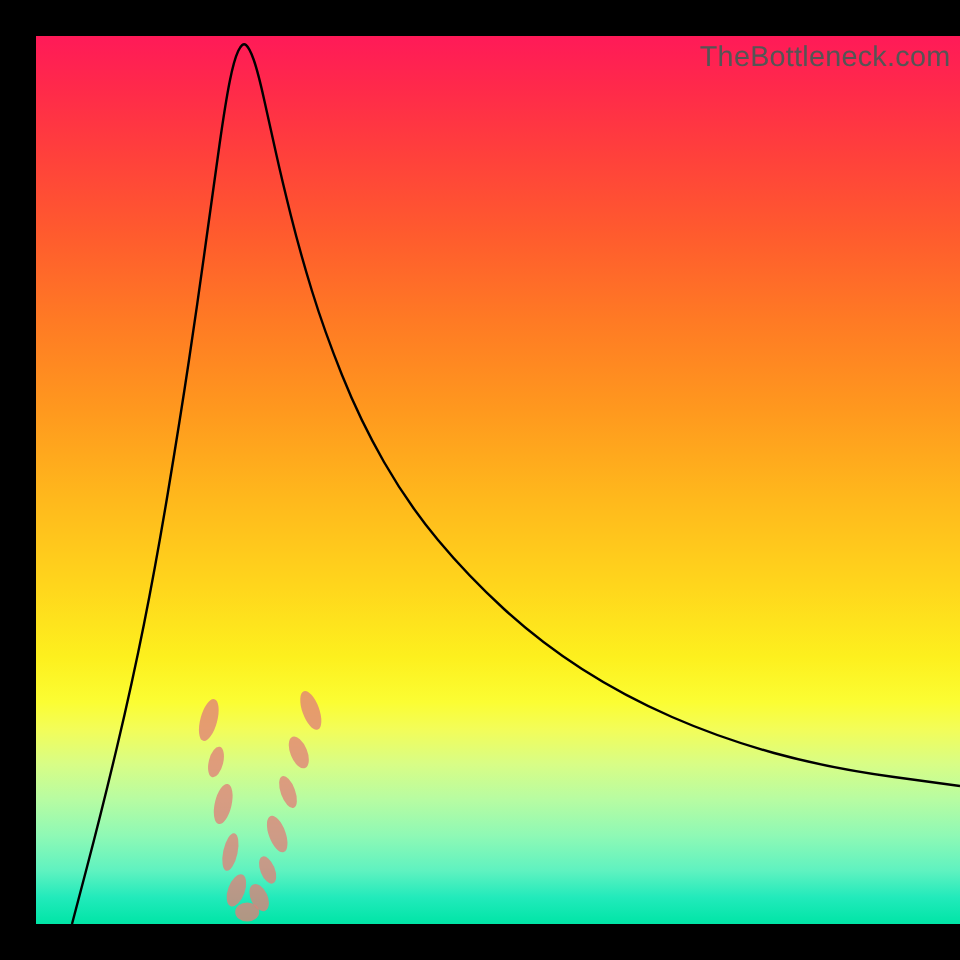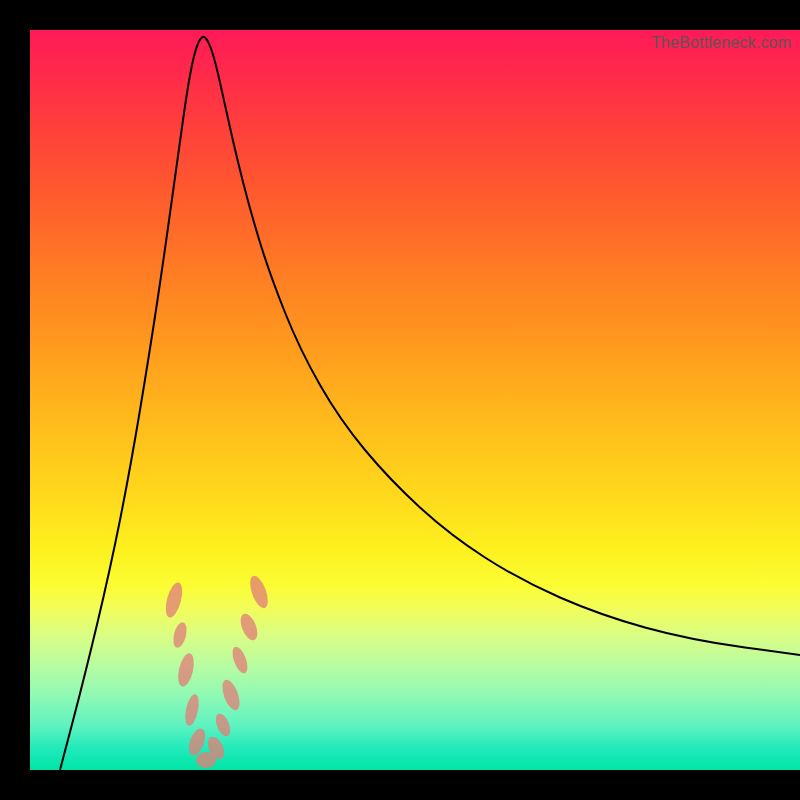--- a/index.html
+++ b/index.html
@@ -42,21 +42,21 @@
       #5ff2c0 94%,
       #22eabb 97%,
       #00e5a6 100%
     );
   }
   .watermark {
     position: absolute;
     top: 4px;
     right: 8px;
     color: #555;
-    font-size: 16px;
+    font-size: 24px;
     font-weight: 500;
     letter-spacing: 0.2px;
     user-select: none;
   }
   svg.curves {
     position: absolute;
     left: 0;
     top: 0;
     width: 770px;
     height: 740px;

